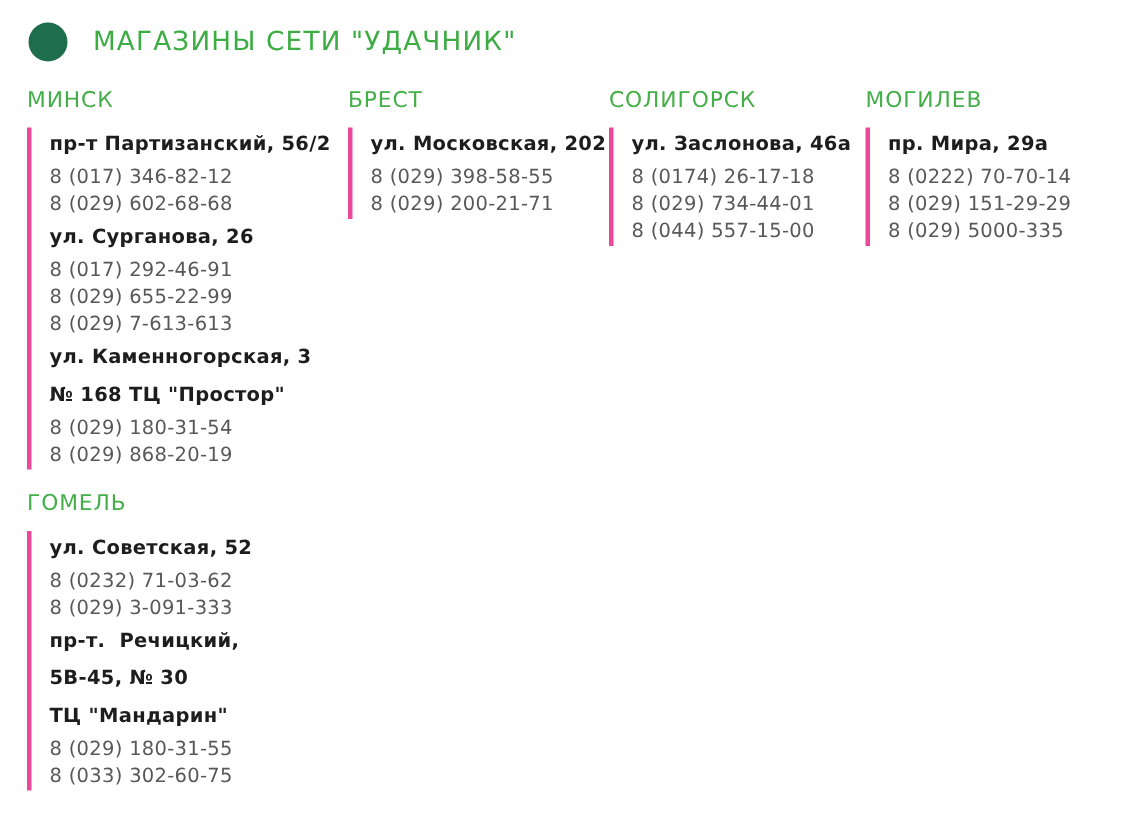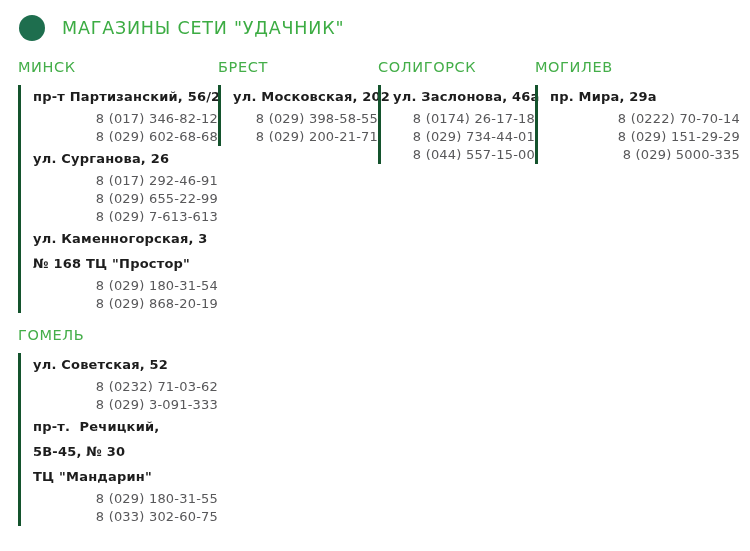--- a/index.html
+++ b/index.html
@@ -38,50 +38,50 @@
     letter-spacing: 0.8px;
     white-space: pre;
   }
   
   .grid {
     display: grid;
     grid-template-columns: 200px 160px 157px 1fr;
     column-gap: 0;
     row-gap: 13px;
     align-items: start;
+    gap: 14px;
   }
   .city h2 {
     margin: 0 0 9px 0;
     font-size: 14.5px;
     line-height: 18px;
     font-weight: normal;
     color: #44ae49;
     letter-spacing: 0.6px;
     white-space: pre;
   }
   .city-block {
-    border-left: 3px solid #14532d;
+    border-left: 3px solid #ec4899;
     padding-left: 12px;
   }
   .addr {
     font-size: 13px;
     font-weight: bold;
     line-height: 24px;
     color: #1d1d1d;
     letter-spacing: 0.2px;
     white-space: pre;
     margin: 1px 0;
   }
   .phone {
     font-size: 13px;
     line-height: 18px;
     color: #58585a;
     letter-spacing: 0.2px;
     white-space: pre;
-    text-align: right;
   }
   .gomel { grid-column: 1; }
 </style>
 </head>
 <body>
 
 <div class="page">
 
   <div class="header">
     <div class="logo-circle"></div>

